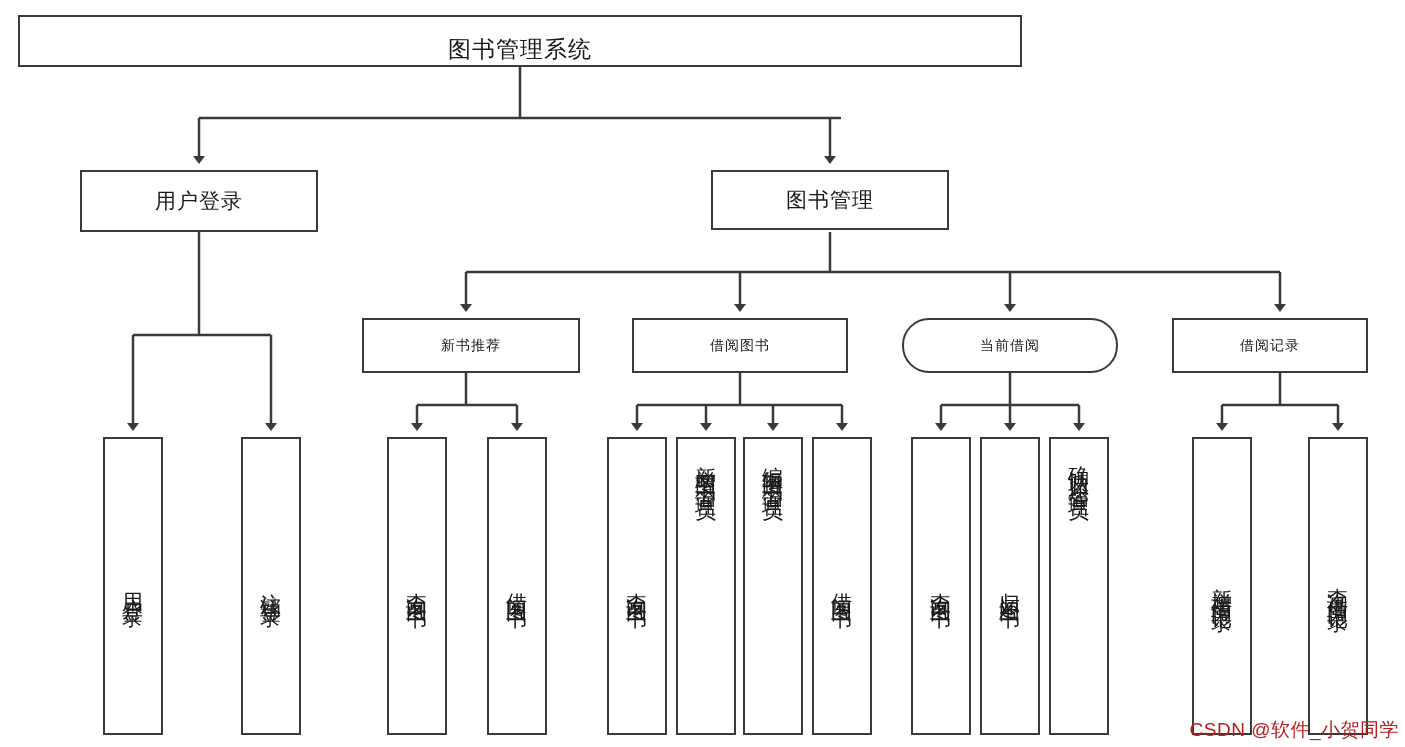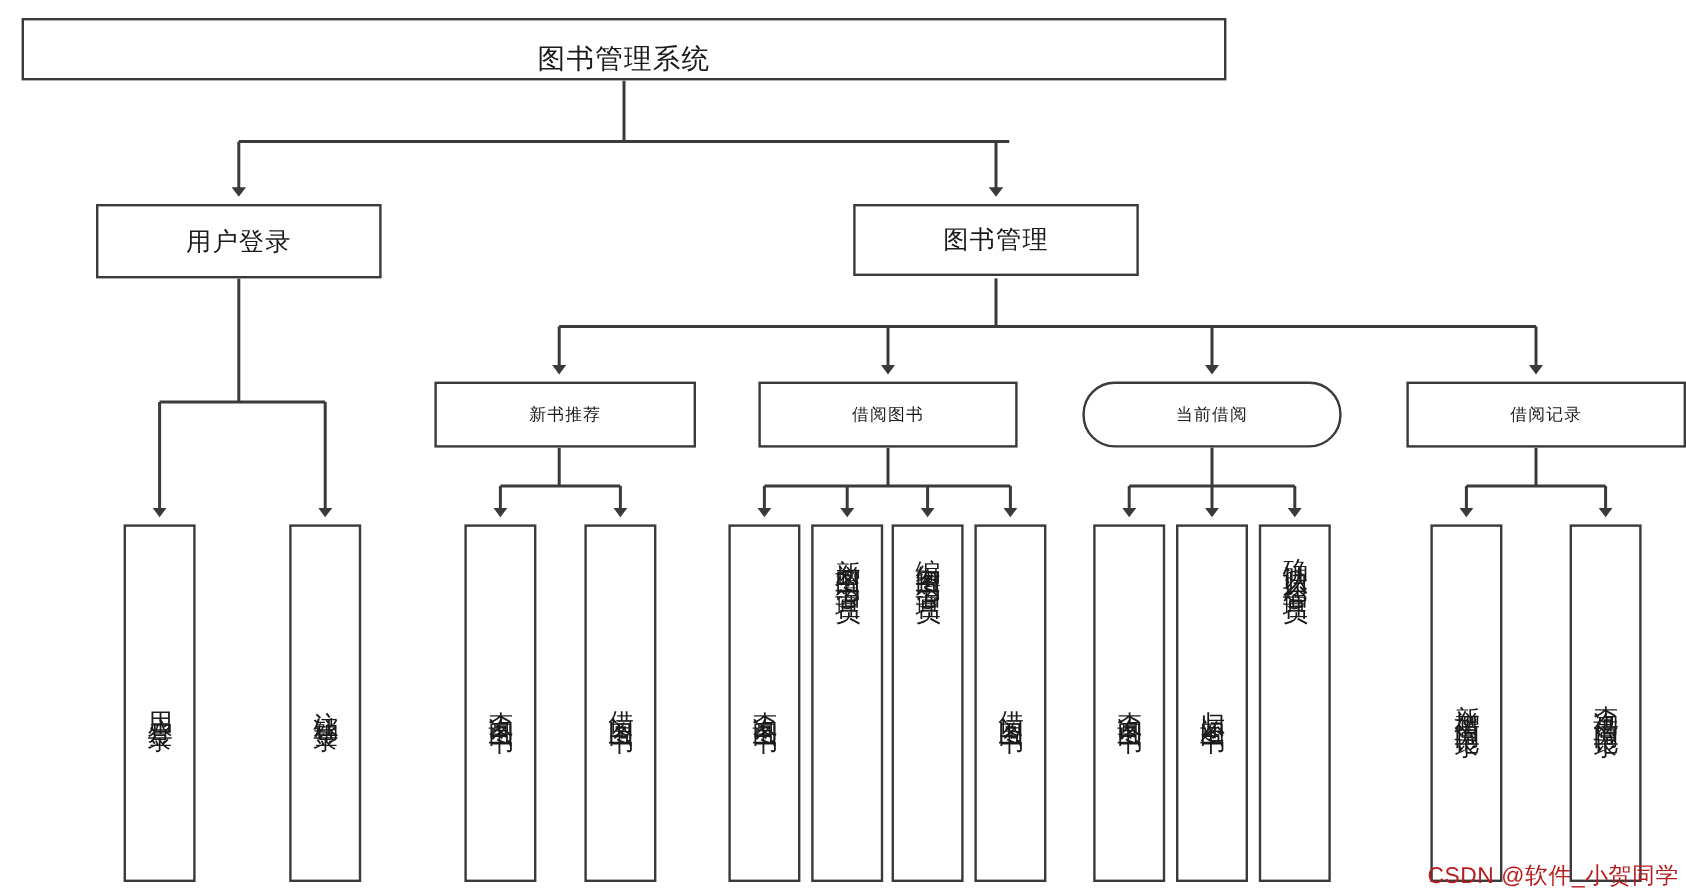--- a/index.html
+++ b/index.html
@@ -157,21 +157,21 @@
 
   <div class="node level-2" style="left:362px; top:318px; width:218px; height:55px;">
     <span>新书推荐</span>
   </div>
   <div class="node level-2" style="left:632px; top:318px; width:216px; height:55px;">
     <span>借阅图书</span>
   </div>
   <div class="node level-2" style="left:902px; top:318px; width:216px; height:55px;border-radius:27px;">
     <span>当前借阅</span>
   </div>
-  <div class="node level-2" style="left:1172px; top:318px; width:233px; height:55px;text-align:right;">
+  <div class="node level-2" style="left:1172px; top:318px; width:196px; height:55px;text-align:right;">
     <span>借阅记录</span>
   </div>
 
   <div class="node leaf" style="left:103px; top:437px; width:60px; height:298px; padding:0;">
     <div class="leaf-inner mid">
       <span class="vlabel">用户登录</span>
     </div>
   </div>
   <div class="node leaf" style="left:241px; top:437px; width:60px; height:298px; padding:0;">
     <div class="leaf-inner mid">

